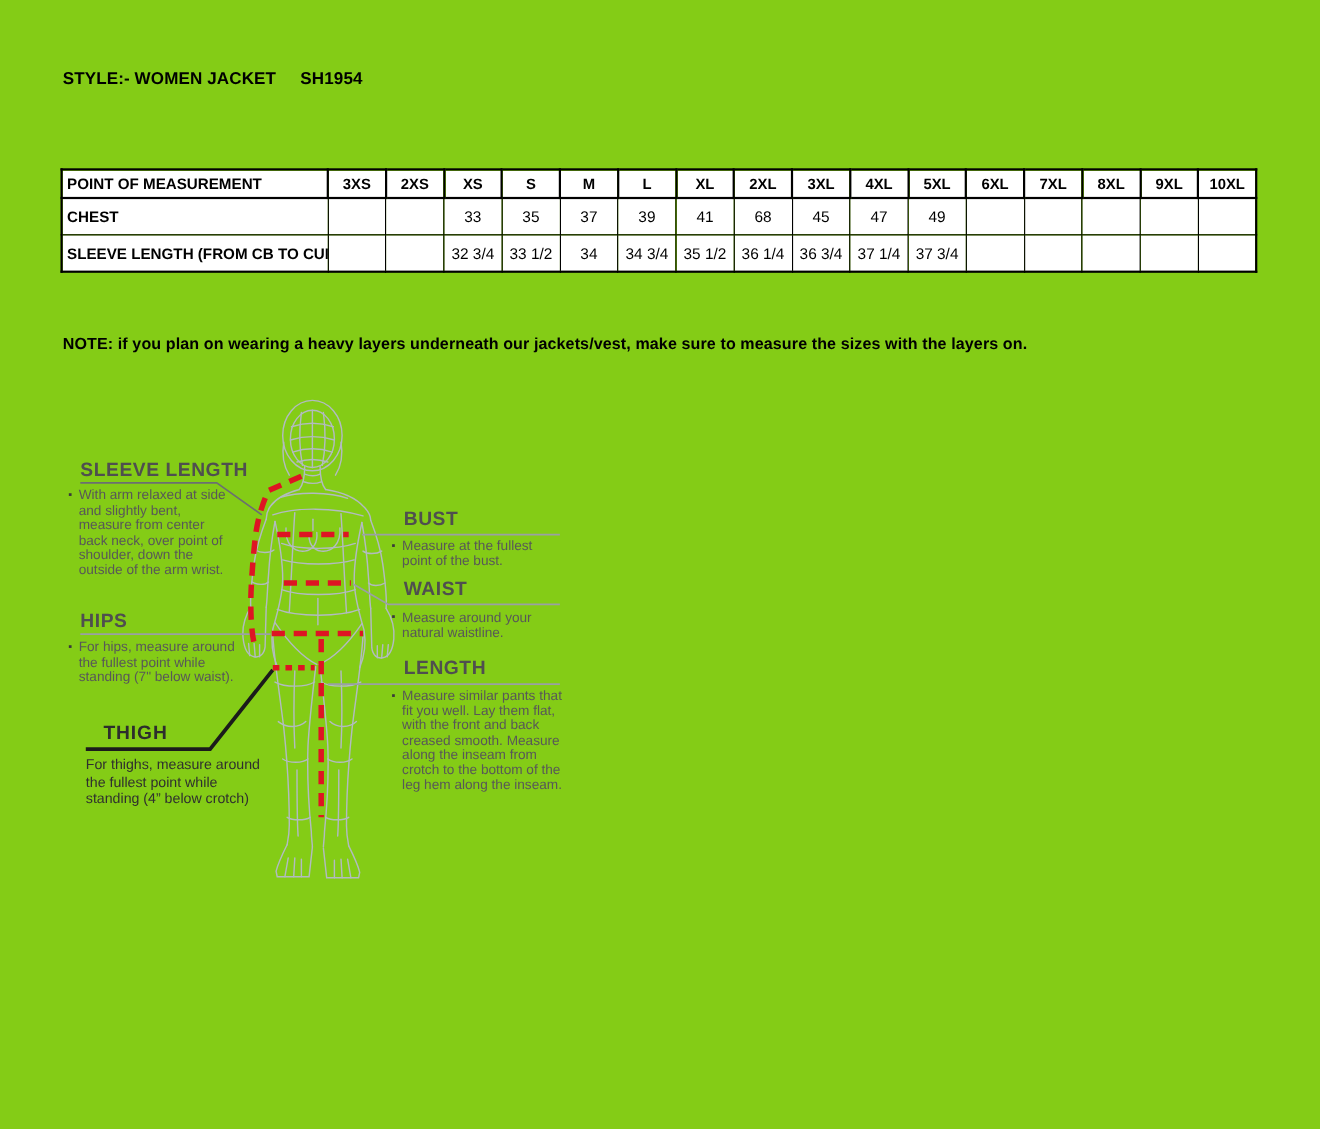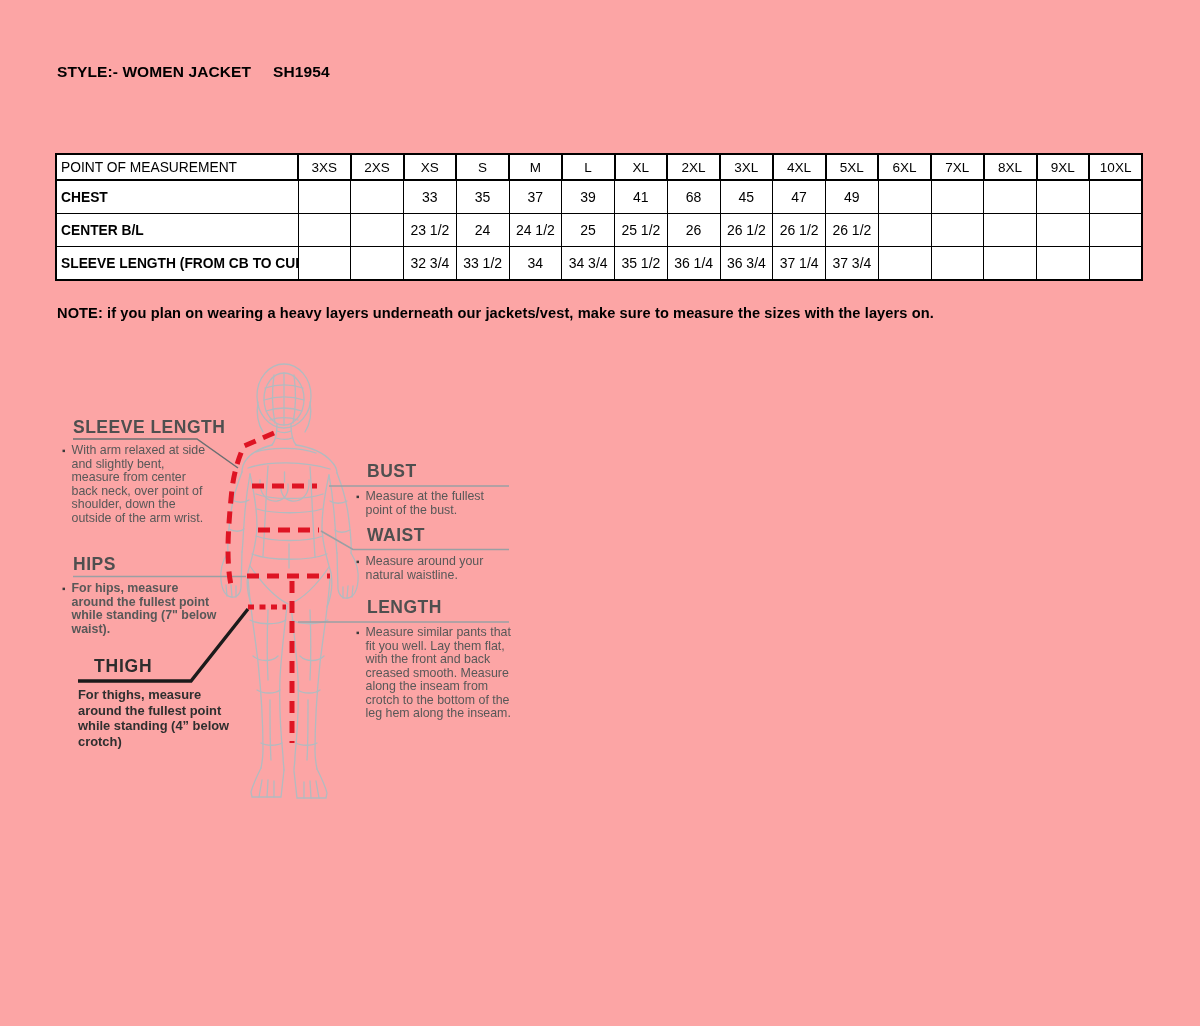--- a/index.html
+++ b/index.html
@@ -1,34 +1,34 @@
 <!DOCTYPE html>
 <html><head>
 <meta charset="utf-8">
 <style>
   html,body { margin:0; padding:0; background:#ffffff; }
   .page {
-    position:relative; width:1200px; height:1026px; background:#fca5a5;
+    position:relative; width:1200px; height:1026px; background:#84cc16;
     font-family:"Liberation Sans", sans-serif; color:#000; overflow:hidden;
   }
   
   .doc-title {
     position:absolute; left:57px; top:63px; display:flex; gap:22px;
     font-size:15.5px; font-weight:bold; letter-spacing:0.1px;
   }
   
   table.size-table {
     position:absolute; left:55px; top:153px; width:1088px;
     border-collapse:collapse; table-layout:fixed;
     border:2.4px solid #000;
   }
   table.size-table th, table.size-table td {
     border:1.6px solid #000; background:#fff; overflow:hidden; white-space:nowrap;
   }
-  table.size-table thead th { border-width:2.4px; height:22px; font-size:13.5px; font-weight:normal; text-align:center; vertical-align:middle;margin-top:16px; }
+  table.size-table thead th { border-width:2.4px; height:22px; font-size:13.5px; font-weight:bold; text-align:center; vertical-align:middle;margin-top:16px; }
   table.size-table thead th.pom { text-align:left; padding-left:4px; font-size:13.8px; }
   table.size-table tbody td { height:30px; font-size:14px; font-weight:normal; text-align:center; vertical-align:middle;margin-top:33px; }
   table.size-table tbody td.pom { text-align:left; padding-left:4px; font-size:13.8px; font-weight:bold; }
   
   .note {
     position:absolute; left:57px; top:305px; width:1100px;
     font-size:14.6px; font-weight:bold; letter-spacing:0.1px;
   }
   
   .diagram-svg { position:absolute; left:0; top:0; width:1200px; height:1026px; }
@@ -88,39 +88,20 @@
           <td>45</td>
           <td>47</td>
           <td>49</td>
           <td></td>
           <td></td>
           <td></td>
           <td></td>
           <td></td>
         </tr>
         <tr>
-          <td class="pom">CENTER B/L</td>
-          <td></td>
-          <td></td>
-          <td>23 1/2</td>
-          <td>24</td>
-          <td>24 1/2</td>
-          <td>25</td>
-          <td>25 1/2</td>
-          <td>26</td>
-          <td>26 1/2</td>
-          <td>26 1/2</td>
-          <td>26 1/2</td>
-          <td></td>
-          <td></td>
-          <td></td>
-          <td></td>
-          <td></td>
-        </tr>
-        <tr>
           <td class="pom">SLEEVE LENGTH (FROM CB TO CUFF)</td>
           <td></td>
           <td></td>
           <td>32 3/4</td>
           <td>33 1/2</td>
           <td>34</td>
           <td>34 3/4</td>
           <td>35 1/2</td>
           <td>36 1/4</td>
           <td>36 3/4</td>
@@ -231,24 +212,24 @@
   <div class="dg-h" style="left:367px; top:461px;">BUST</div>
   <div class="dg-h" style="left:367px; top:525px;">WAIST</div>
   <div class="dg-h" style="left:367px; top:597px;">LENGTH</div>
 
   <div class="dg-item" style="left:62px; top:444px; width:150px;">
     <span class="dg-bullet">▪</span>
     <span class="dg-text" style="width:138px;">With arm relaxed at side and slightly bent, measure from center back neck, over point of shoulder, down the outside of the arm wrist.</span>
   </div>
   <div class="dg-item" style="left:62px; top:582px; width:165px;">
     <span class="dg-bullet">▪</span>
-    <span class="dg-text" style="width:152px;font-weight:bold;">For hips, measure around the fullest point while standing (7" below waist).</span>
+    <span class="dg-text" style="width:152px;">For hips, measure around the fullest point while standing (7" below waist).</span>
   </div>
   <div class="dg-item" style="left:78px; top:687px; width:170px;">
-    <span class="dg-text dark" style="width:168px;font-weight:bold;">For thighs, measure around the fullest point while standing (4” below crotch)</span>
+    <span class="dg-text dark" style="width:168px;">For thighs, measure around the fullest point while standing (4” below crotch)</span>
   </div>
   <div class="dg-item" style="left:356px; top:490px; width:155px;">
     <span class="dg-bullet">▪</span>
     <span class="dg-text" style="width:140px;">Measure at the fullest point of the bust.</span>
   </div>
   <div class="dg-item" style="left:356px; top:555px; width:155px;">
     <span class="dg-bullet">▪</span>
     <span class="dg-text" style="width:140px;">Measure around your natural waistline.</span>
   </div>
   <div class="dg-item" style="left:356px; top:626px; width:165px;">

